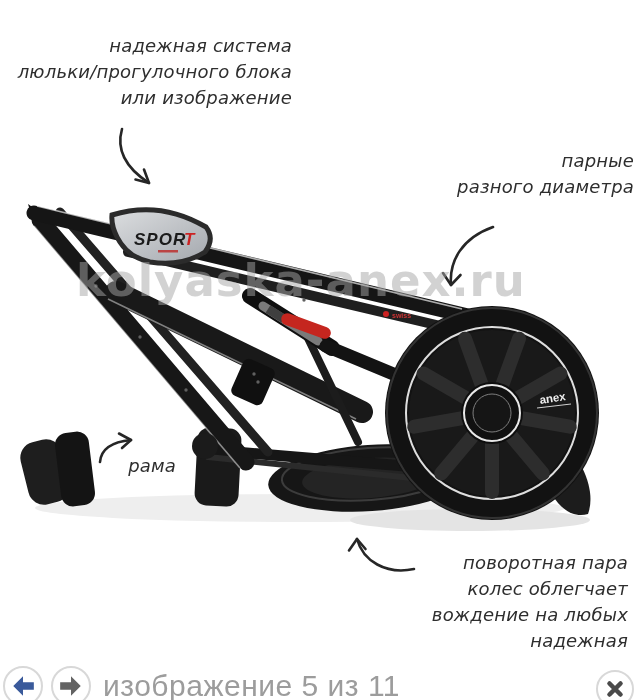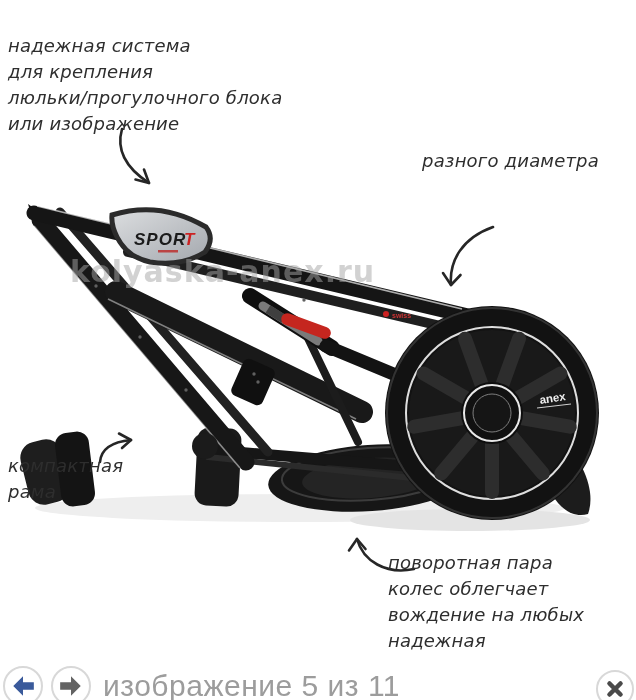--- a/index.html
+++ b/index.html
@@ -1,26 +1,26 @@
 <!DOCTYPE html>
 <html><head>
 <meta charset="utf-8">
 <style>
   html,body{margin:0;padding:0;background:#fff;}
   body{width:636px;height:700px;overflow:hidden;font-family:"Liberation Sans",sans-serif;}
   .stage{position:relative;width:636px;height:700px;background:#fff;}
   svg.photo{position:absolute;left:0;top:0;}
   .watermark{
-    position:absolute;left:70px;top:254px;width:520px;
-    font-family:"DejaVu Sans",sans-serif;font-weight:bold;font-size:30px;
+    position:absolute;left:76px;top:254px;width:520px;
+    font-family:"DejaVu Sans",sans-serif;font-weight:bold;font-size:45px;
     letter-spacing:1px;color:rgba(165,165,165,0.5);white-space:nowrap;
     user-select:none;pointer-events:none;
   }
   .note{
-    position:absolute;text-align:left;font-style:italic;
+    position:absolute;text-align:right;font-style:italic;
     font-family:"DejaVu Sans",sans-serif;font-size:18px;line-height:26px;
     color:#2e2e2e;letter-spacing:.2px;
   }
   .note-attach{left:8px;top:33px;width:284px;}
   .note-wheels{left:422px;top:148px;width:212px;}
   .note-frame{left:8px;top:453px;width:168px;}
   .note-swivel{left:388px;top:550px;width:240px;}
   .circle-btn{
     position:absolute;width:40px;height:40px;border-radius:50%;
     background:#fff;border:2px solid #d8d8d8;box-sizing:border-box;
@@ -143,31 +143,30 @@
       <path d="M131,440 L119,433.5 M131,440 L122,448"></path>
       <path d="M414,569 C386,575 363,561 357,539"></path>
       <path d="M357,539 L349,550.5 M357,539 L365.5,549"></path>
     </g>
   </svg>
 
   <div class="watermark">kolyaska-anex.ru</div>
 
   <div class="note note-attach">
     <div>надежная система</div>
-    <div>для крепления</div>
     <div>люльки/прогулочного блока</div>
     <div>или изображение</div>
   </div>
 
   <div class="note note-wheels">
+    <div>парные</div>
     <div>разного диаметра</div>
   </div>
 
   <div class="note note-frame">
-    <div>компактная</div>
     <div>рама</div>
   </div>
 
   <div class="note note-swivel">
     <div>поворотная пара</div>
     <div>колес облегчает</div>
     <div>вождение на любых</div>
     <div>надежная</div>
   </div>
 

